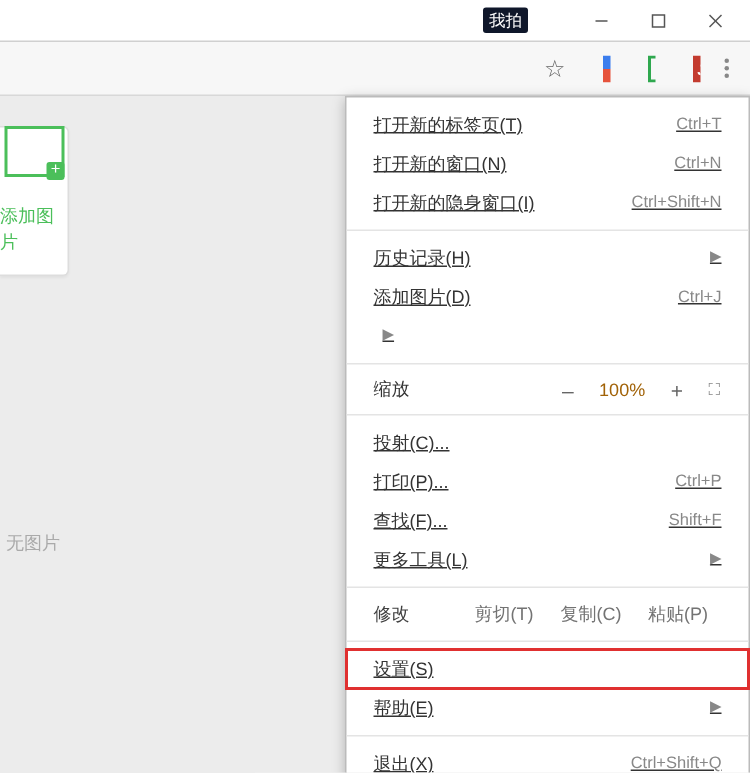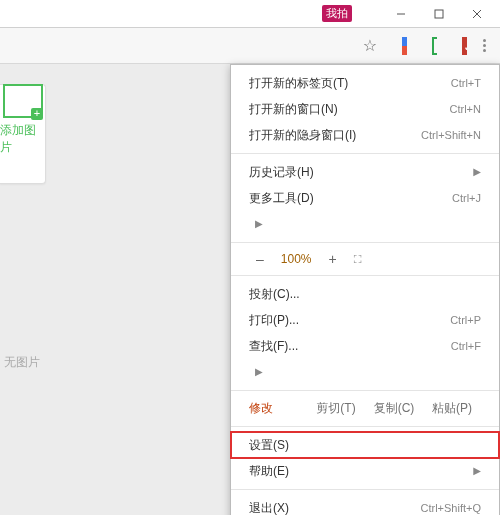--- a/index.html
+++ b/index.html
@@ -1,49 +1,49 @@
 <!DOCTYPE html>
 <html><head>
 <meta charset="utf-8">
 <style>
   * { box-sizing: border-box; margin: 0; padding: 0; }
   body { font-family: "Microsoft YaHei", Arial, sans-serif; font-size: 12px; background: #f2f2f2; width: 500px; height: 515px; overflow: hidden; position: relative; }
   
   .titlebar { height: 28px; background: #fff; display: flex; align-items: center; justify-content: flex-end; padding: 0 4px; border-bottom: 1px solid #d0d0d0; }
-  .titlebar .badge { background: #be185d; color: #fff; font-size: 11px; padding: 1px 4px; border-radius: 2px; margin-right: 30px; }
+  .titlebar .badge { background: #0f172a; color: #fff; font-size: 11px; padding: 1px 4px; border-radius: 2px; margin-right: 30px; }
   .win-btn { width: 38px; height: 24px; display: flex; align-items: center; justify-content: center; color: #555; }
   .win-btn svg { width: 10px; height: 10px; }
   
   .toolbar { height: 36px; background: #f7f7f7; border-bottom: 1px solid #d8d8d8; display: flex; align-items: center; justify-content: flex-end; padding: 0 10px; gap: 12px; }
   .toolbar .star { color: #666; font-size: 16px; }
   .ext-icon { width: 18px; height: 18px; display:flex; align-items:center; justify-content:center;padding-left:13px; }
   .menu-dots { display:flex; flex-direction:column; gap:2px; padding:4px; }
   .menu-dots span { width:3px; height:3px; border-radius:50%; background:#888; }
   
   .content { position: relative; height: calc(515px - 64px); background: #ececec; }
   .card { position:absolute; left:0; top:20px; width:46px; height:100px; background:#fff; border:1px solid #ddd; border-left:none; border-radius:0 4px 4px 0; box-shadow:0 1px 2px rgba(0,0,0,.05); }
-  .add-img { position:absolute; left:0; top:20px; width:46px; display:flex; flex-direction:column; align-items:center; gap:4px; }
+  .add-img { position:absolute; left:0; top:20px; width:46px; display:flex; flex-direction:column; align-items:center; gap:18px; }
   .add-img .ic { width:40px; height:34px; border:2px solid #4bbf5a; position:relative; }
   .add-img .ic::after { content:"+"; position:absolute; right:-2px; bottom:-4px; background:#4bbf5a; color:#fff; width:12px; height:12px; line-height:11px; text-align:center; font-size:11px; border-radius:2px; }
   .add-img .tx { color:#4bbf5a; font-size:12px; }
   .noimg { position:absolute; left:4px; top:290px; color:#aaa; font-size:12px; }
   
   .dropdown { position:absolute; right:0; top:0; width:270px; background:#fff; border:1px solid #bbb; box-shadow:0 2px 8px rgba(0,0,0,.25); padding:5px 0; z-index:10; }
-  .dropdown .mi { display:flex; align-items:center; justify-content:space-between; padding:5px 18px; color:#333; line-height:16px; position:relative; }
+  .dropdown .mi { display:flex; align-items:center; justify-content:space-between; padding:5px 18px; color:#333; line-height:16px; position:relative;text-decoration:underline; }
   .dropdown .mi .lab { flex:1; }
   .dropdown .mi .sc { color:#888; font-size:11px; }
   .dropdown .mi .arr { color:#888; font-size:10px; margin-left:6px; }
   .dropdown .sep { height:1px; background:#e4e4e4; margin:5px 0; }
   .dropdown .zoom-row { display:flex; align-items:center; padding:3px 18px; gap:4px; }
   .dropdown .zoom-row .lab { flex:1; color:#333; }
   .dropdown .zoom-row .zb { color:#666; padding:0 7px; font-size:14px; }
   .dropdown .zoom-row .zv { color:#a16207; padding:0 6px; font-size:12px; }
   .dropdown .zoom-row .fs { margin-left:6px; color:#888; font-size:11px; letter-spacing:1px; }
   .dropdown .edit-row { display:flex; padding:4px 18px; gap:0; }
-  .dropdown .edit-row .lab { flex:1; color:#c2410c; text-align:left; }
+  .dropdown .edit-row .lab { flex:1; color:#404040; text-align:left; }
   .dropdown .edit-row .eb { flex:1; text-align:center; color:#737373; font-size:12px; }
   .dropdown .hl { outline:2px solid #e03030; outline-offset:-1px; }
   
   .watermark { position:absolute; right:10px; bottom:6px; display:flex; align-items:center; gap:6px; }
   .watermark .logo { display:flex; flex-wrap:wrap; width:26px; height:26px; transform:rotate(45deg); }
   .watermark .logo span { width:11px; height:11px; margin:1px; background:#2a7fd4; }
   .watermark .logo span:nth-child(2){ background:#6fb4ef; }
   .watermark .logo span:nth-child(3){ background:#6fb4ef; }
   .watermark .txt { display:flex; flex-direction:column; line-height:1.1; }
   .watermark .cn { font-size:16px; font-weight:bold; color:#2b2b2b; }
@@ -121,46 +121,48 @@
     <div class="mi">
         <span class="lab">打开新的隐身窗口(I)</span>
         <span class="sc">Ctrl+Shift+N</span>
       </div>
     <div class="sep"></div>
     <div class="mi">
         <span class="lab">历史记录(H)</span>
         <span class="arr">▶</span>
       </div>
     <div class="mi">
-        <span class="lab">更多工具(D)</span>
+        <span class="lab">添加图片(D)</span>
         <span class="sc">Ctrl+J</span>
       </div>
     <div class="mi">
         <span class="arr">▶</span>
       </div>
     <div class="sep"></div>
     <div class="zoom-row">
+      <span class="lab">缩放</span>
       <span class="zb">–</span>
       <span class="zv">100%</span>
       <span class="zb">+</span>
       <span class="fs">⛶</span>
     </div>
     <div class="sep"></div>
     <div class="mi">
         <span class="lab">投射(C)...</span>
       </div>
     <div class="mi">
         <span class="lab">打印(P)...</span>
         <span class="sc">Ctrl+P</span>
       </div>
     <div class="mi">
         <span class="lab">查找(F)...</span>
-        <span class="sc">Ctrl+F</span>
+        <span class="sc">Shift+F</span>
       </div>
     <div class="mi">
+        <span class="lab">更多工具(L)</span>
         <span class="arr">▶</span>
       </div>
     <div class="sep"></div>
     <div class="edit-row">
       <span class="lab">修改</span>
       <span class="eb">剪切(T)</span>
       <span class="eb">复制(C)</span>
       <span class="eb">粘贴(P)</span>
     </div>
     <div class="sep"></div>

